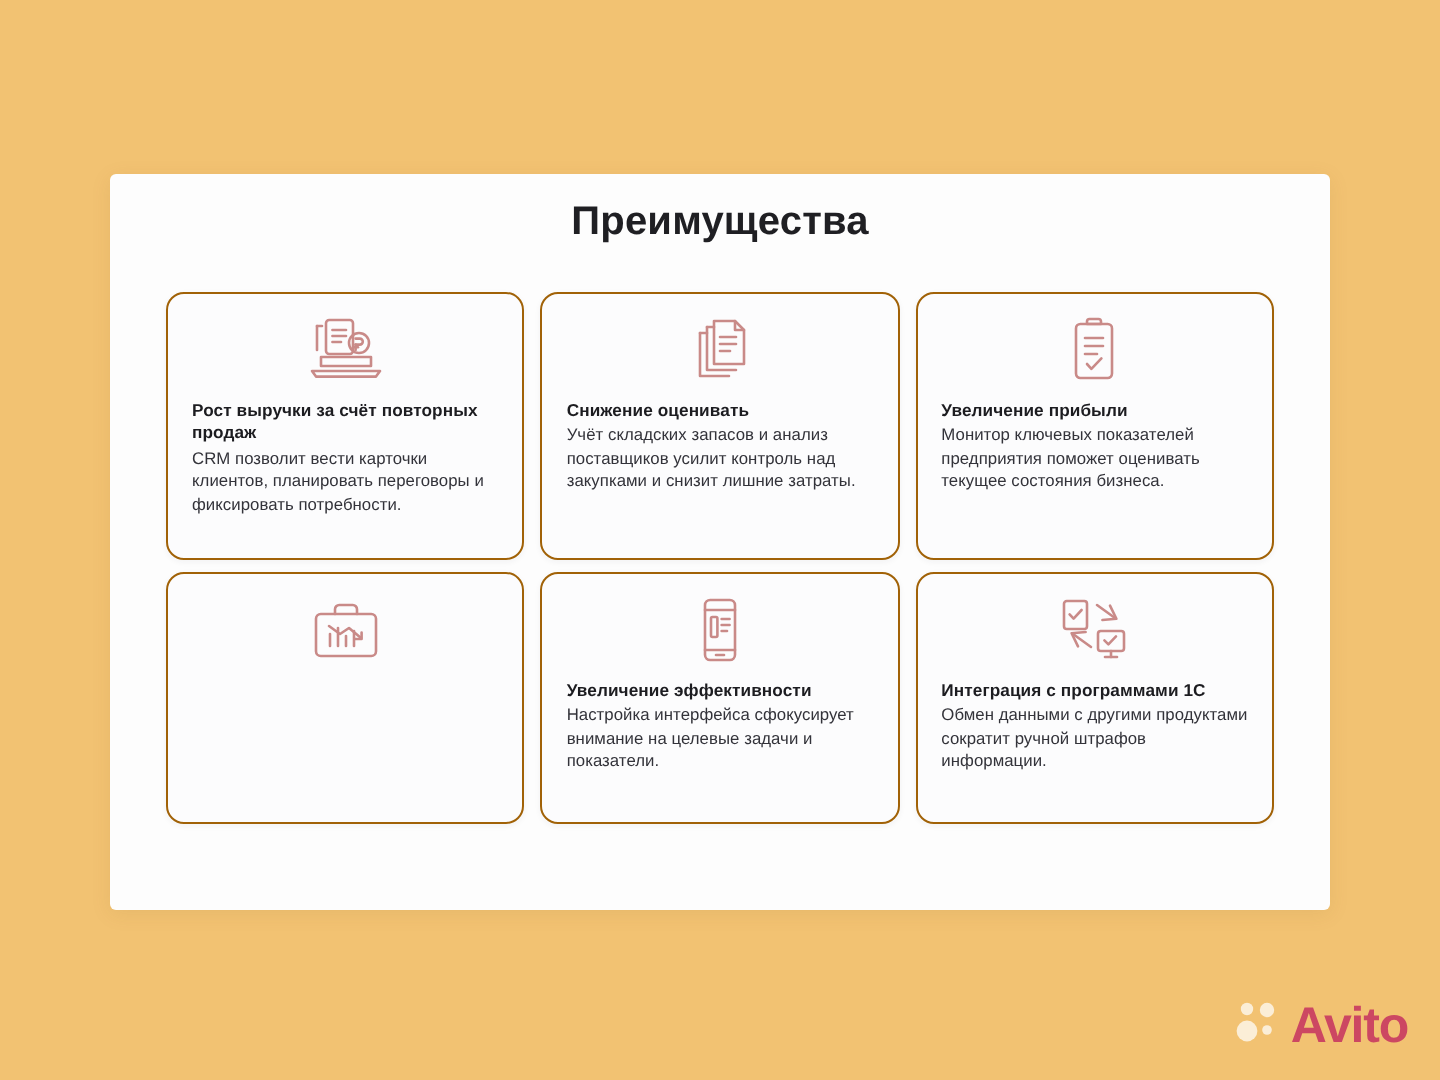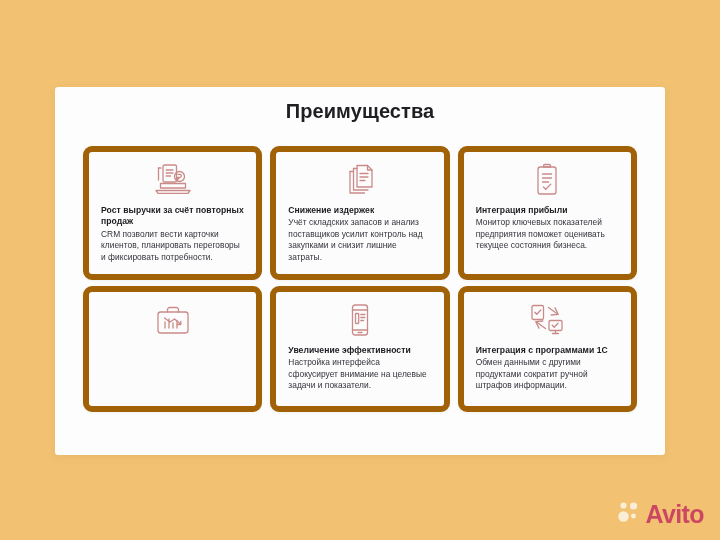--- a/index.html
+++ b/index.html
@@ -47,21 +47,21 @@
     top: 59px;
     width: 554px;
     display: grid;
     grid-template-columns: repeat(3, 1fr);
     grid-template-rows: 134px 126px;
     column-gap: 8px;
     row-gap: 6px;
   }
   .card {
     background: #fcfcfd;
-    border: 6px solid #a16207;
+    border: 1px solid #a16207;
     border-radius: 9px;
     box-shadow: 0 1px 3px rgba(40, 40, 60, 0.05);
     padding: 9px 12px 8px 12px;
     box-sizing: border-box;
     display: flex;
     flex-direction: column;
     align-items: flex-start;
   }
   .card-icon {
     align-self: center;
@@ -149,36 +149,36 @@
             <path d="M9.5 5.5h3.5"></path>
             <path d="M9.5 5.5v21.5h14.5"></path>
             <path d="M6 8.5h3.5"></path>
             <path d="M6 8.5v21.5h14.5"></path>
             <path d="M23.5 2.5V7H28"></path>
             <line x1="16" y1="10.5" x2="24" y2="10.5"></line>
             <line x1="16" y1="14" x2="24" y2="14"></line>
             <line x1="16" y1="17.5" x2="21" y2="17.5"></line>
           </svg>
         </span>
-        <div class="card-title">Снижение издержек</div>
+        <div class="card-title">Снижение оценивать</div>
         <div class="card-desc">Учёт складских запасов и анализ поставщиков усилит контроль над закупками и снизит лишние затраты.</div>
       </div>
 
       <div class="card">
         <span class="card-icon">
           <svg width="26" height="34" viewBox="0 0 26 34" fill="none" stroke="#c98a88" stroke-width="1.3" stroke-linecap="round" stroke-linejoin="round">
             <rect x="4" y="4" width="18" height="27" rx="2.2"></rect>
             <path d="M9.5 4V2.8a1.3 1.3 0 0 1 1.3-1.3h4.4A1.3 1.3 0 0 1 16.5 2.8V4z"></path>
             <line x1="8.5" y1="11" x2="17.5" y2="11"></line>
             <line x1="8.5" y1="15" x2="17.5" y2="15"></line>
             <line x1="8.5" y1="19" x2="14.5" y2="19"></line>
             <path d="M9.5 24l2.2 2.4 5-5.2"></path>
           </svg>
         </span>
-        <div class="card-title">Интеграция прибыли</div>
+        <div class="card-title">Увеличение прибыли</div>
         <div class="card-desc">Монитор ключевых показателей предприятия поможет оценивать текущее состояния бизнеса.</div>
       </div>
 
       <div class="card">
         <span class="card-icon">
           <svg width="36" height="32" viewBox="0 0 36 32" fill="none" stroke="#c98a88" stroke-width="1.3" stroke-linecap="round" stroke-linejoin="round">
             <rect x="3" y="8" width="30" height="21" rx="2.4"></rect>
             <path d="M12.5 8V5.6A2.1 2.1 0 0 1 14.6 3.5h6.8A2.1 2.1 0 0 1 23.5 5.6V8"></path>
             <line x1="10" y1="24" x2="10" y2="18"></line>
             <line x1="14" y1="24" x2="14" y2="15"></line>

